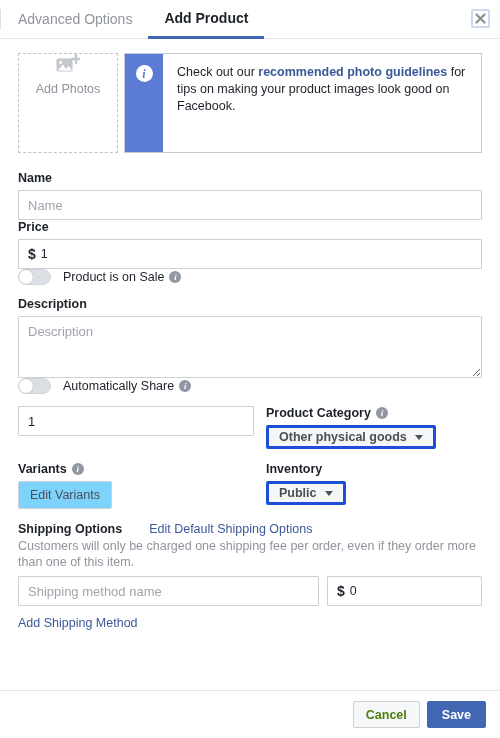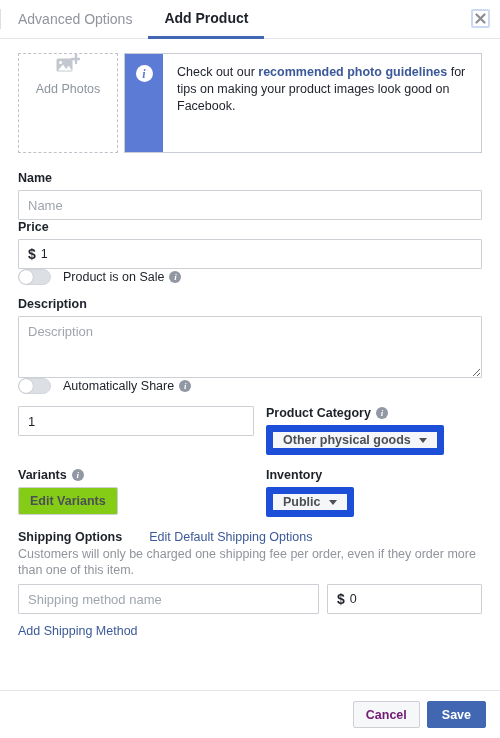--- a/index.html
+++ b/index.html
@@ -261,49 +261,49 @@
   .two-col {
     display: flex;
     margin-bottom: 13px;
   }
   .col-left { width: 236px; flex: none; }
   .col-right { margin-left: 12px; flex: 1; }
 
   .dropdown {
     display: inline-flex;
     align-items: center;
-    height: 30px;
+    height: 24px;
     background: #f5f6f7;
-    border: 7px solid #1d4ed8;
+    border: 3px solid #1d4ed8;
     box-sizing: border-box;
     padding: 0 10px;
     border-radius: 2px;
     cursor: pointer;
     font-weight: bold;
     font-size: 12.5px;
     color: #4b4f56;
   }
   .caret {
     width: 0; height: 0;
     border-left: 4px solid transparent;
     border-right: 4px solid transparent;
     border-top: 5px solid #4b4f56;
     margin-left: 8px;
   }
   .btn-plain {
     display: inline-flex;
     align-items: center;
     height: 28px;
-    background: #84cc16;
+    background: #7dd3fc;
     border: 1px solid #ccd0d5;
     box-sizing: border-box;
     padding: 0 11px;
     border-radius: 2px;
     cursor: pointer;
-    font-weight: bold;
+    font-weight: normal;
     font-size: 12.5px;
     color: #4b4f56;
   }
 
   
   .ship-head {
     display: flex;
     align-items: baseline;
     margin-bottom: 2px;
     gap: 17px;
@@ -352,21 +352,21 @@
     background: #fff;
   }
   .btn-cancel {
     height: 27px;
     padding: 0 12px;
     background: #f6f7f9;
     border: 1px solid #ced0d4;
     border-radius: 2px;
     font-weight: bold;
     font-size: 12.5px;
-    color: #701a75;
+    color: #4d7c0f;
     cursor: pointer;
     font-family: "Liberation Sans", sans-serif;
   }
   .btn-save {
     height: 27px;
     padding: 0 14px;
     background: #4267b2;
     border: 1px solid #4267b2;
     border-radius: 2px;
     font-weight: bold;

